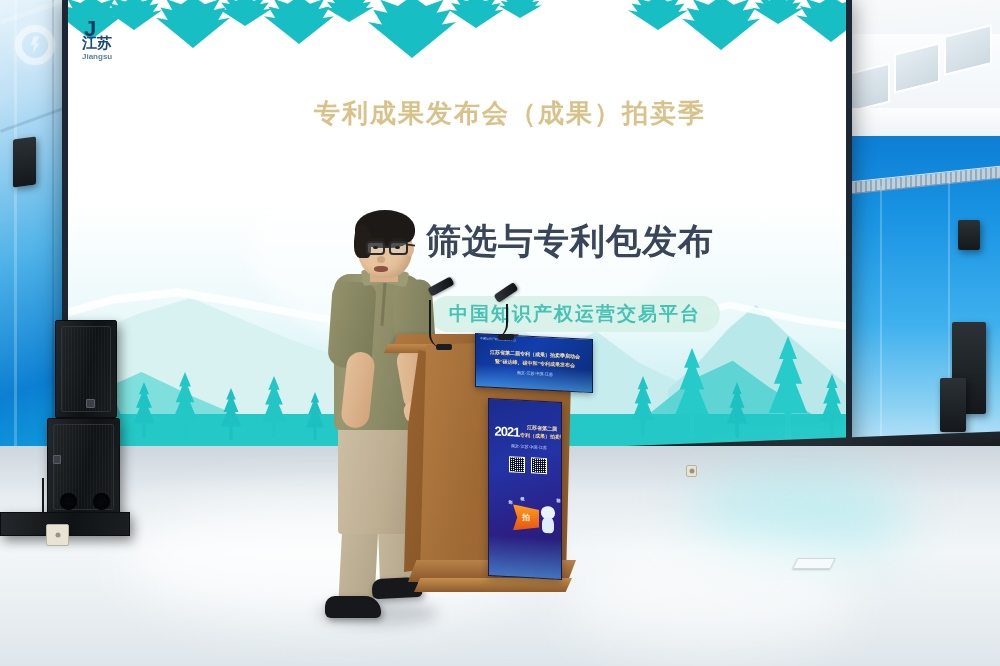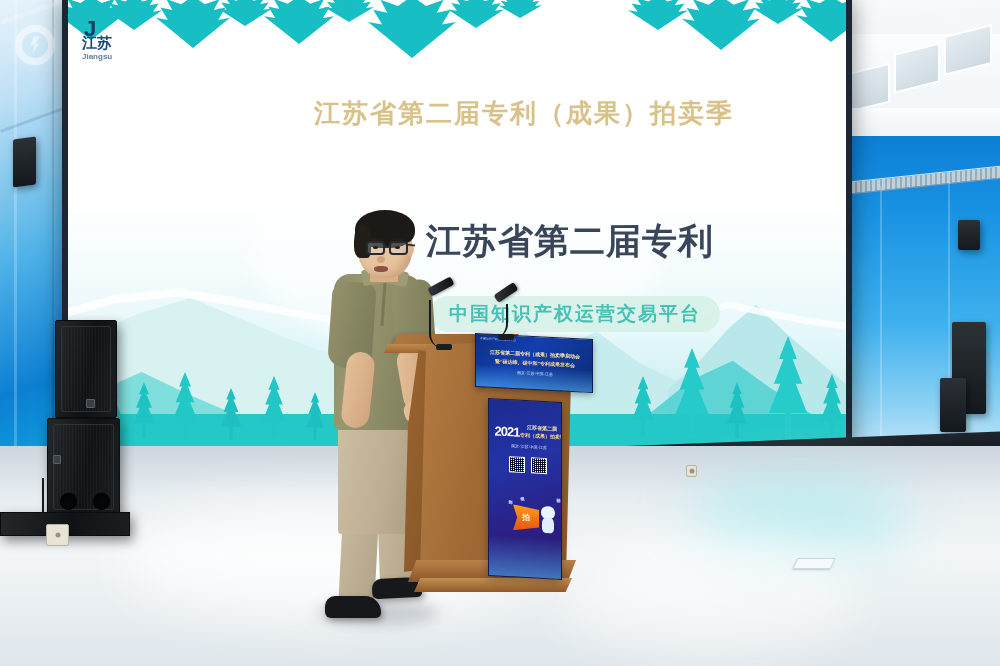--- a/index.html
+++ b/index.html
@@ -346,22 +346,22 @@
     <div class="tree" style="left:652px;top:386px;width:34px;height:56px;background:#1ec1c2;clip-path:polygon(50% 0,64% 22%,57% 22%,72% 46%,62% 46%,80% 74%,55% 74%,55% 100%,45% 100%,45% 74%,20% 74%,38% 46%,28% 46%,43% 22%,36% 22%);"></div>
     <div class="tree" style="left:688px;top:340px;width:64px;height:104px;background:#27cbc9;clip-path:polygon(50% 0,64% 22%,57% 22%,72% 46%,62% 46%,80% 74%,55% 74%,55% 100%,45% 100%,45% 74%,20% 74%,38% 46%,28% 46%,43% 22%,36% 22%);"></div>
     <div class="tree" style="left:744px;top:378px;width:40px;height:64px;background:#21c6c5;clip-path:polygon(50% 0,64% 22%,57% 22%,72% 46%,62% 46%,80% 74%,55% 74%,55% 100%,45% 100%,45% 74%,20% 74%,38% 46%,28% 46%,43% 22%,36% 22%);"></div>
 
     <div class="haze" style="left:180px;top:140px;width:420px;height:220px;background:rgba(255,255,255,.55);"></div>
 
     <div class="scr-brand" style="left:16px;top:20px;font-size:22px;">J</div>
     <div class="scr-brand" style="left:14px;top:38px;font-size:15px;color:#1a4a78;">江苏</div>
     <div class="scr-brand" style="left:14px;top:56px;font-size:8px;color:#5b7fa3;font-weight:600;">Jiangsu</div>
 
-    <div class="scr-sub" style="left:246px;top:100px;font-size:26px;">江苏省第二届专利（成果）拍卖季</div>
-    <div class="scr-title" style="left:358px;top:222px;font-size:35px;">江苏省第二届专利</div>
+    <div class="scr-sub" style="left:246px;top:100px;font-size:26px;">专利成果发布会（成果）拍卖季</div>
+    <div class="scr-title" style="left:358px;top:222px;font-size:35px;">筛选与专利包发布</div>
     <div class="scr-pill" style="left:362px;top:300px;width:290px;height:36px;font-size:19px;">中国知识产权运营交易平台</div>
   </div>
 
   <div class="stage-top" style="left:0;top:452px;width:1000px;height:36px;"></div>
   <div class="stage-face" style="left:0;top:470px;width:1000px;height:34px;transform:skewY(-2.2deg);transform-origin:left top;"></div>
   <div class="floor"></div>
   <div class="floor-glow" style="left:120px;top:500px;width:420px;height:120px;background:rgba(255,255,255,.75);"></div>
   <div class="floor-glow" style="left:690px;top:470px;width:220px;height:90px;background:rgba(150,235,240,.45);"></div>
   <div class="floor-glow" style="left:560px;top:540px;width:300px;height:110px;background:rgba(255,255,255,.6);"></div>
   <div class="floor-card" style="left:795px;top:558px;width:38px;height:11px;"></div>

